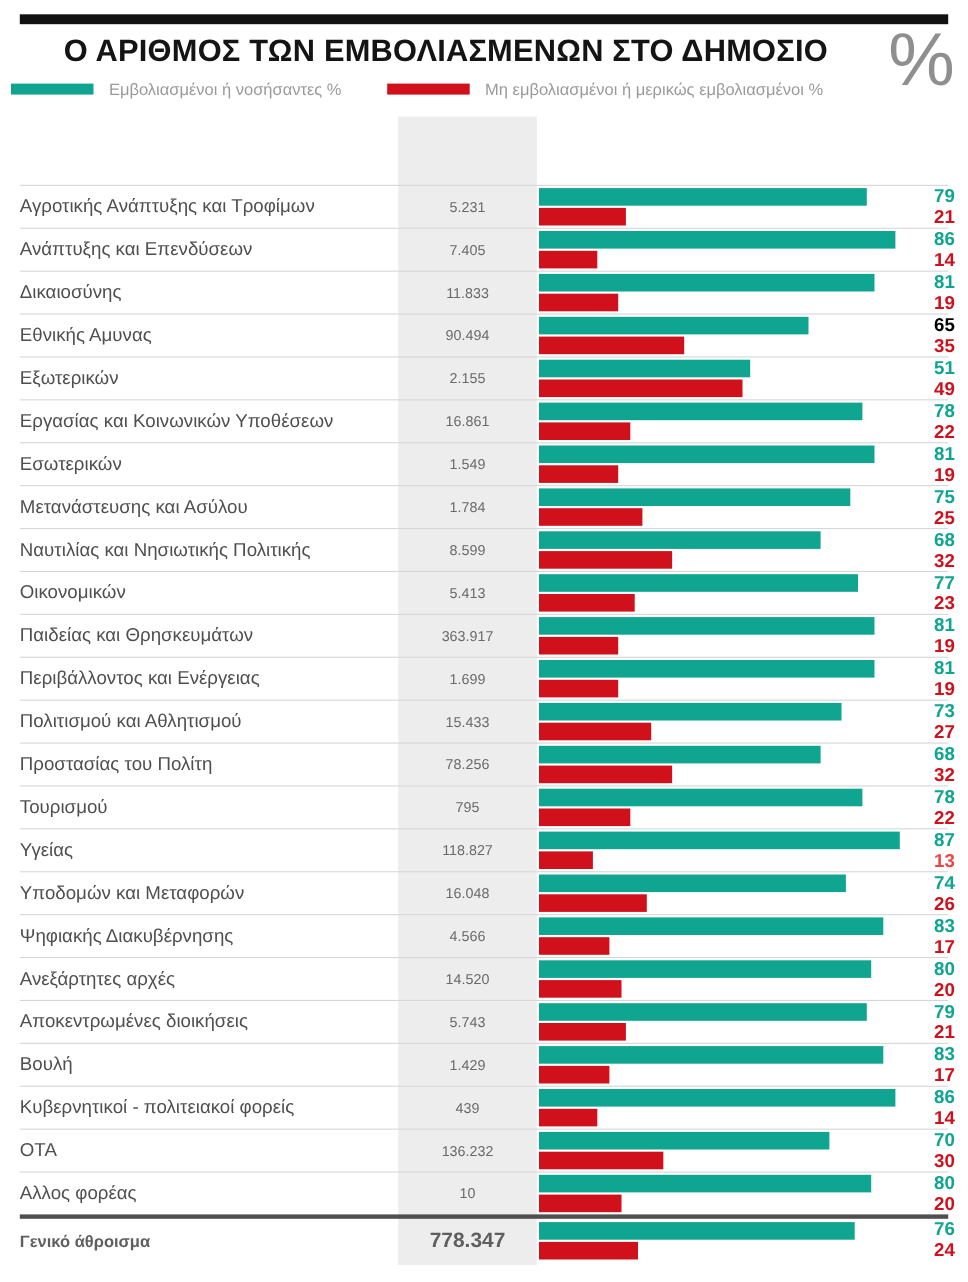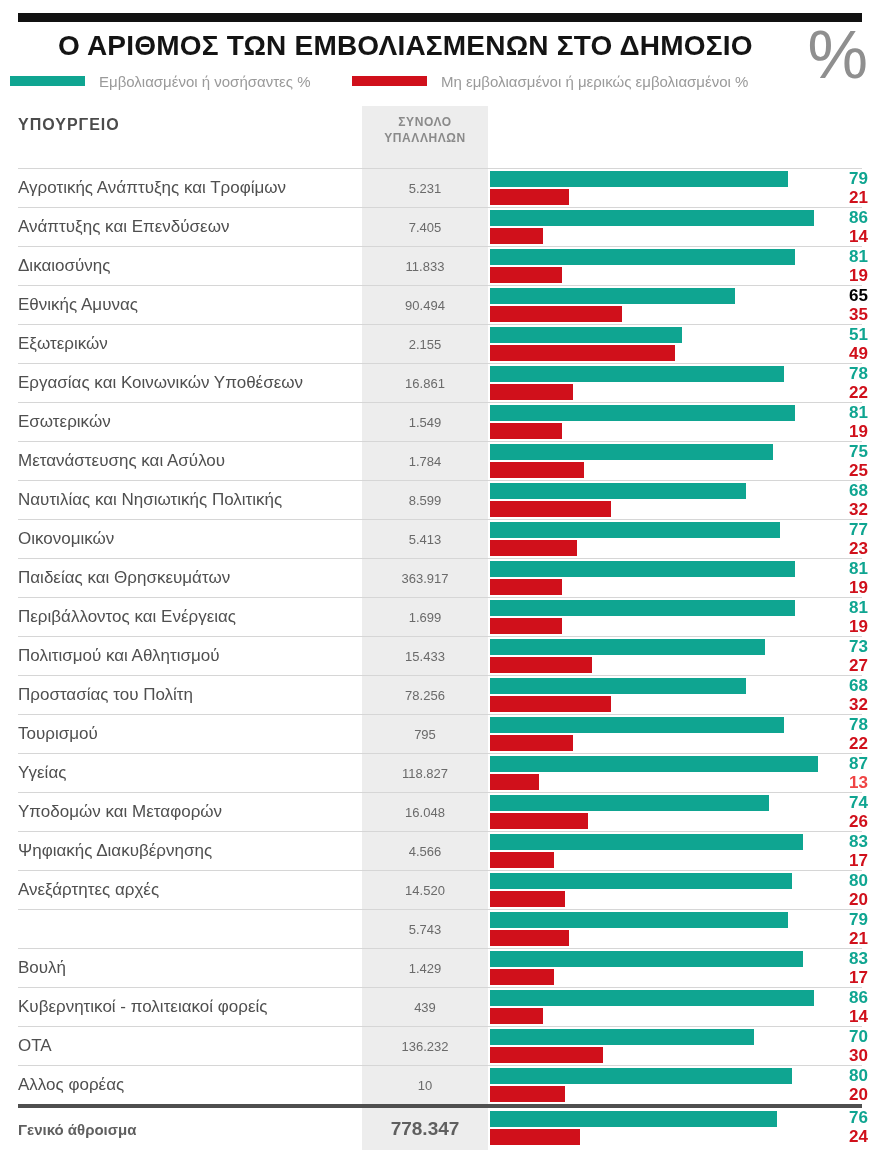--- a/index.html
+++ b/index.html
@@ -116,24 +116,20 @@
     </div>
     <div class="legend-item">
       <span class="swatch red" style="background: rgb(208, 16, 27);"></span>
       <span class="legend-label">Μη εμβολιασμένοι ή μερικώς εμβολιασμένοι %</span>
     </div>
   </div>
 
   <div class="table">
     <div class="gray-strip" style="background: rgb(237, 237, 237);"></div>
 
-    <div class="thead">
-      <div class="th-ministry">ΥΠΟΥΡΓΕΙΟ</div>
-      <div class="th-total">ΣΥΝΟΛΟ ΥΠΑΛΛΗΛΩΝ</div>
-    </div>
 
     <div class="tbody">
   <div class="row">
     <div class="ministry">Αγροτικής Ανάπτυξης και Τροφίμων</div>
     <div class="total">5.231</div>
     <div class="bars">
       <div class="bar teal" style="width: 79%; background: rgb(15, 165, 145);"></div>
       <div class="bar red" style="width: 21%; background: rgb(208, 16, 27);"></div>
     </div>
     <div class="pcts">
@@ -370,20 +366,21 @@
       <div class="bar teal" style="width: 80%; background: rgb(15, 165, 145);"></div>
       <div class="bar red" style="width: 20%; background: rgb(208, 16, 27);"></div>
     </div>
     <div class="pcts">
       <span class="pct-v" style="color: rgb(15, 165, 145);">80</span>
       <span class="pct-u" style="color: rgb(208, 16, 27);">20</span>
     </div>
   </div>
 
   <div class="row">
+    <div class="ministry">Αποκεντρωμένες διοικήσεις</div>
     <div class="total">5.743</div>
     <div class="bars">
       <div class="bar teal" style="width: 79%; background: rgb(15, 165, 145);"></div>
       <div class="bar red" style="width: 21%; background: rgb(208, 16, 27);"></div>
     </div>
     <div class="pcts">
       <span class="pct-v" style="color: rgb(15, 165, 145);">79</span>
       <span class="pct-u" style="color: rgb(208, 16, 27);">21</span>
     </div>
   </div>

